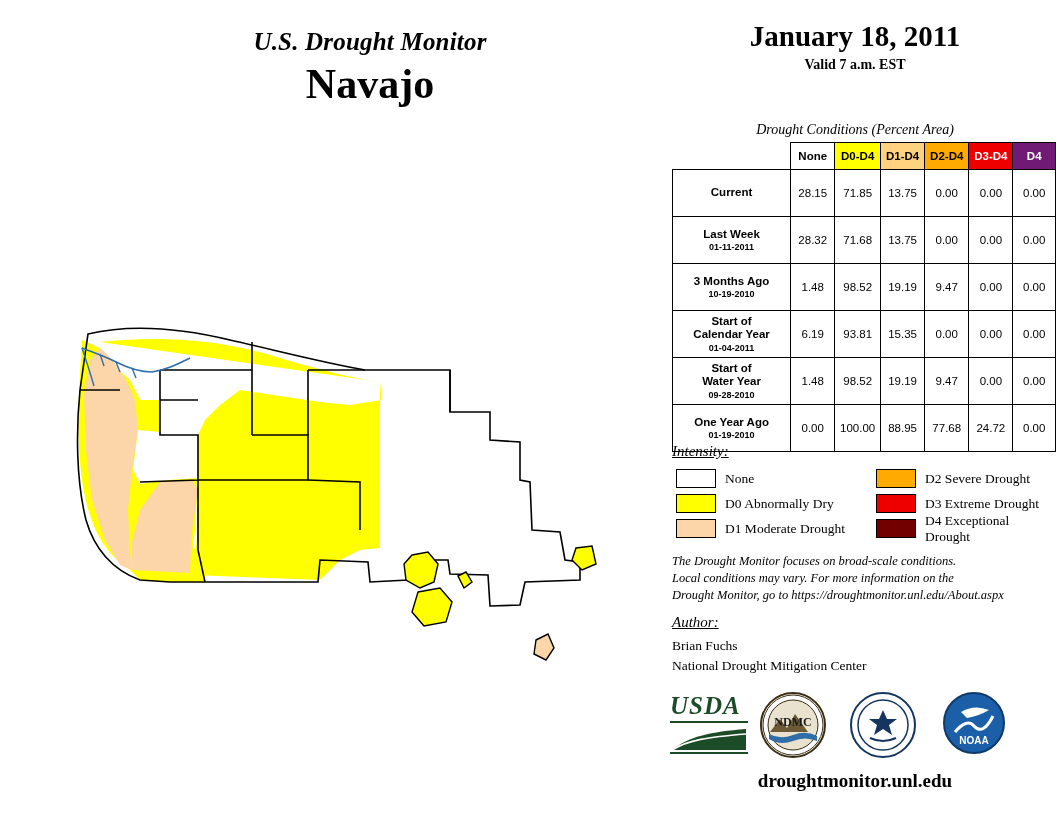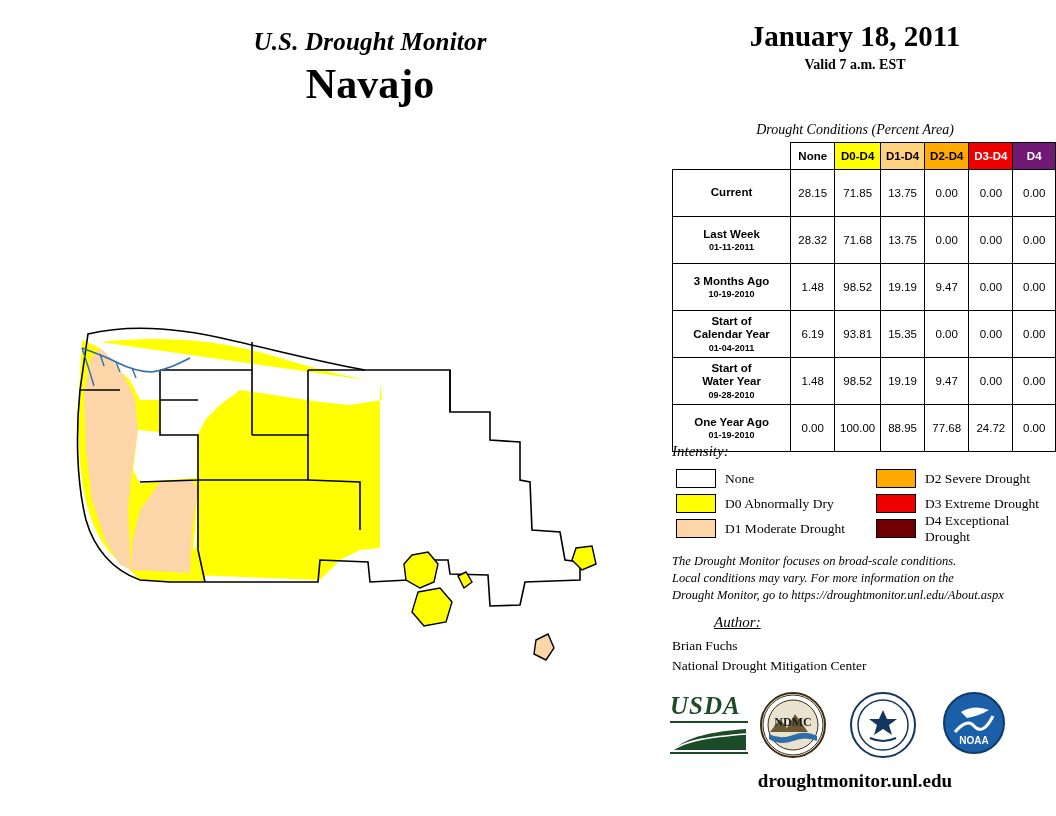--- a/index.html
+++ b/index.html
@@ -125,20 +125,21 @@
   .hdr-d4   { background: #701a75; color: #ffffff; }
 
   
   #intensity-label {
     position: absolute;
     left: 672px;
     top: 443px;
     font-family: "Liberation Serif", serif;
     font-style: italic;
     font-size: 15px;
+    text-decoration: underline;
   }
   .legend-col {
     position: absolute;
     font-family: "Liberation Serif", serif;
     font-size: 13.5px;
   }
   #legend-left { left: 676px; top: 466px; }
   #legend-right { left: 876px; top: 466px; }
   .legend-item {
     display: flex;
@@ -165,21 +166,20 @@
     line-height: 1.35;
   }
   #author-label {
     position: absolute;
     left: 672px;
     top: 614px;
     font-family: "Liberation Serif", serif;
     font-style: italic;
     font-size: 15px;
     text-decoration: underline;
-    margin-left: 42px;
   }
   #author-lines {
     position: absolute;
     left: 672px;
     top: 636px;
     font-family: "Liberation Serif", serif;
     font-size: 13.5px;
     line-height: 1.45;
   }
 

